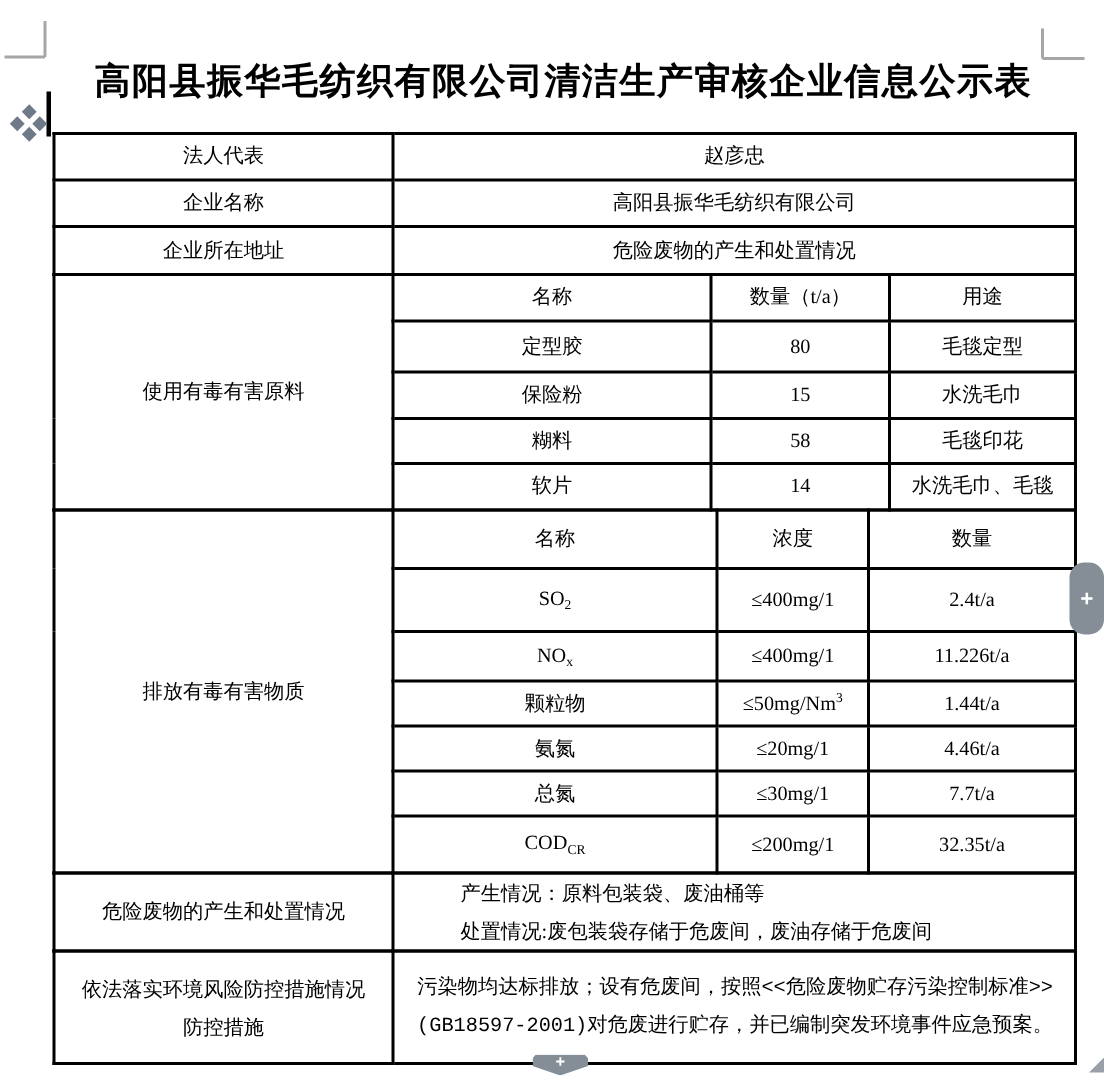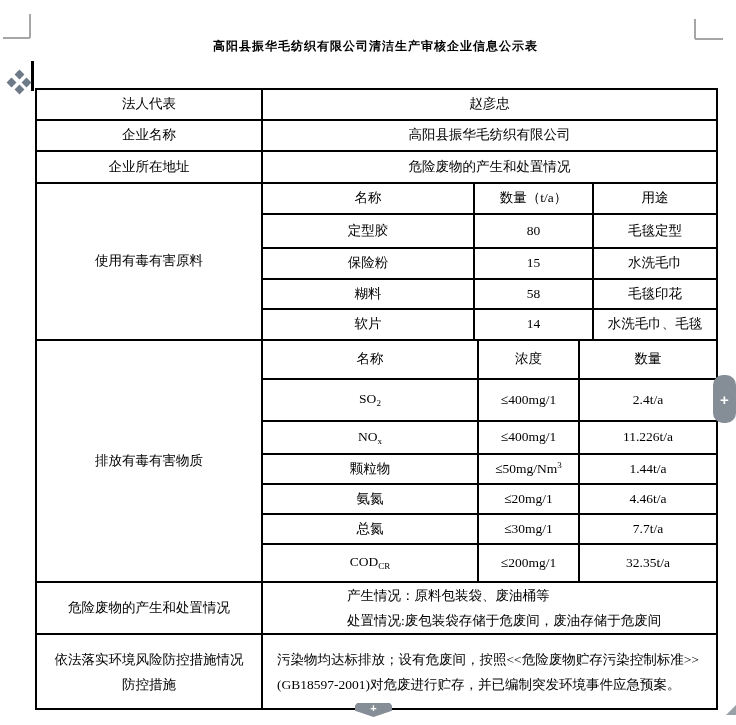--- a/index.html
+++ b/index.html
@@ -15,21 +15,21 @@
   }
   
   .mark{position:absolute;background:#a6a6a6;}
   .mark-tl-v{left:29px;top:14px;width:2px;height:24px;}
   .mark-tl-h{left:3px;top:37px;width:27px;height:2px;}
   .mark-tr-v{left:694px;top:19px;width:2px;height:20px;}
   .mark-tr-h{left:695px;top:38px;width:28px;height:2px;}
   
   .doc-title{
     position:absolute;left:35px;top:38px;width:681px;
-    text-align:center;font-size:12px;font-weight:bold;color:#000;
+    text-align:center;font-size:24px;font-weight:bold;color:#000;
     letter-spacing:1px;
   }
   
   .caret{position:absolute;left:31px;top:61px;width:3px;height:30px;background:#000;}
   .move-handle{position:absolute;left:8px;top:71px;width:22px;height:22px;}
   .move-handle .dia{
     position:absolute;width:7px;height:7px;background:#6e7a87;
     transform:rotate(45deg);
   }
   .dia-n{left:7.5px;top:0;}
@@ -45,22 +45,22 @@
   table + table{margin-top:-2px;}
   td{
     border:2px solid #000;
     text-align:center;vertical-align:middle;
     padding:0;overflow:hidden;
     line-height:1.35;
   }
   td sub{font-size:9px;vertical-align:-3px;letter-spacing:0;}
   td sup{font-size:9px;vertical-align:5px;}
   .lefty{text-align:left;}
-  .hazwaste-cell{padding-left:84px;line-height:25px;}
-  .risk-text-cell{padding:2px 14px;line-height:25px;text-align:left;}
+  .hazwaste-cell{padding-left:44px;line-height:25px;}
+  .risk-text-cell{padding:2px 14px;line-height:25px;text-align:right;font-family:Liberation Mono, monospace;}
   .two-line{line-height:25px;margin-top:12px;}
   
   .add-col-btn{
     position:absolute;left:713px;top:375px;width:23px;height:48px;
     background:#858d96;border-radius:10px;
     display:flex;align-items:center;justify-content:center;
     color:#ffffff;font-size:15px;font-weight:bold;
     font-family:"Liberation Sans",sans-serif;cursor:pointer;
   }
   .add-row-btn{

